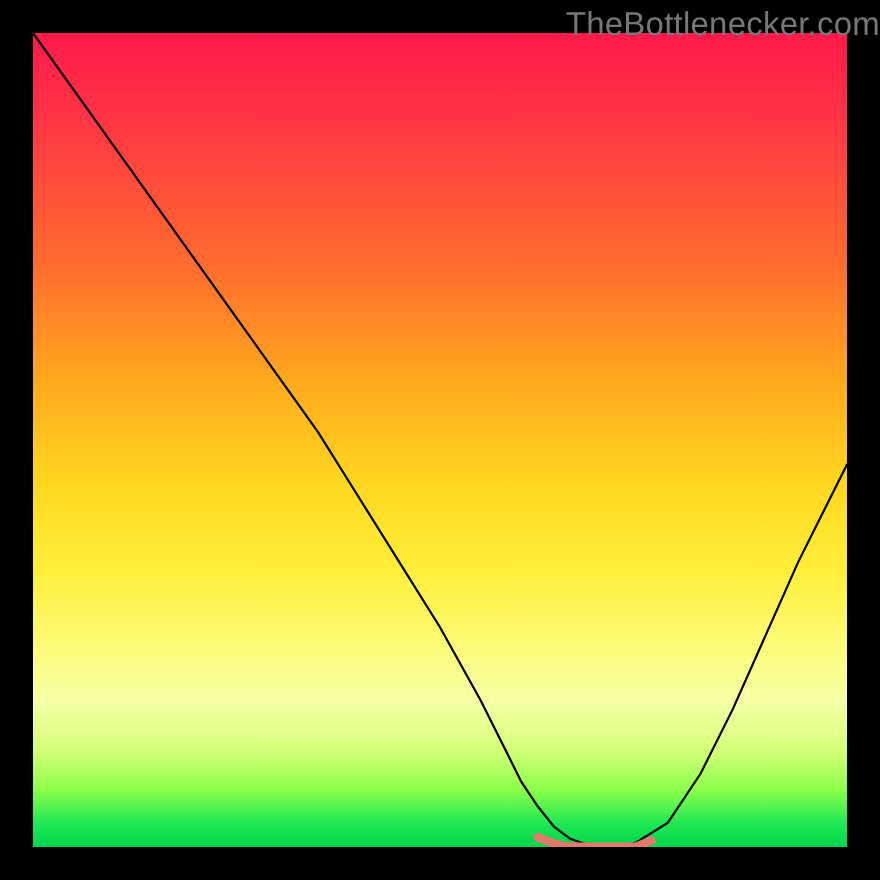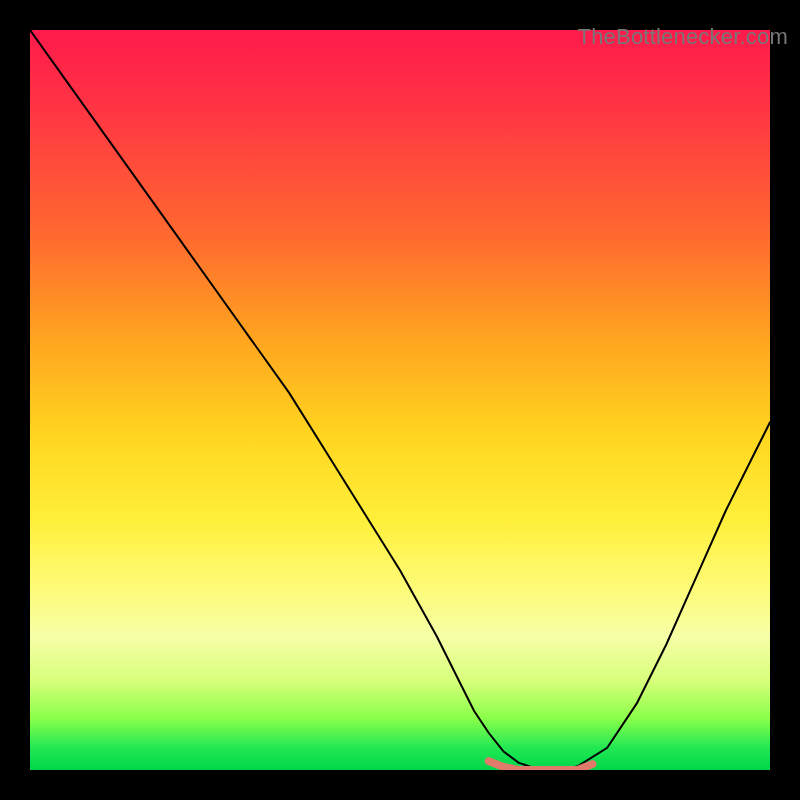--- a/index.html
+++ b/index.html
@@ -12,27 +12,26 @@
   }
   .frame {
     position: relative;
     width: 800px;
     height: 800px;
     background: #000;
   }
   .watermark {
     position: absolute;
     top: 6px;
-    right: 12px;
+    right: 0;
     color: #777;
-    font-size: 22px;
+    font-size: 30px;
     font-weight: 500;
     letter-spacing: 0.2px;
     z-index: 20;
-    margin-top: 18px;
   }
   .plot-area {
     position: absolute;
     left: 30px;
     top: 30px;
     width: 740px;
     height: 740px;
     overflow: hidden;
   }
   .gradient-bg {

